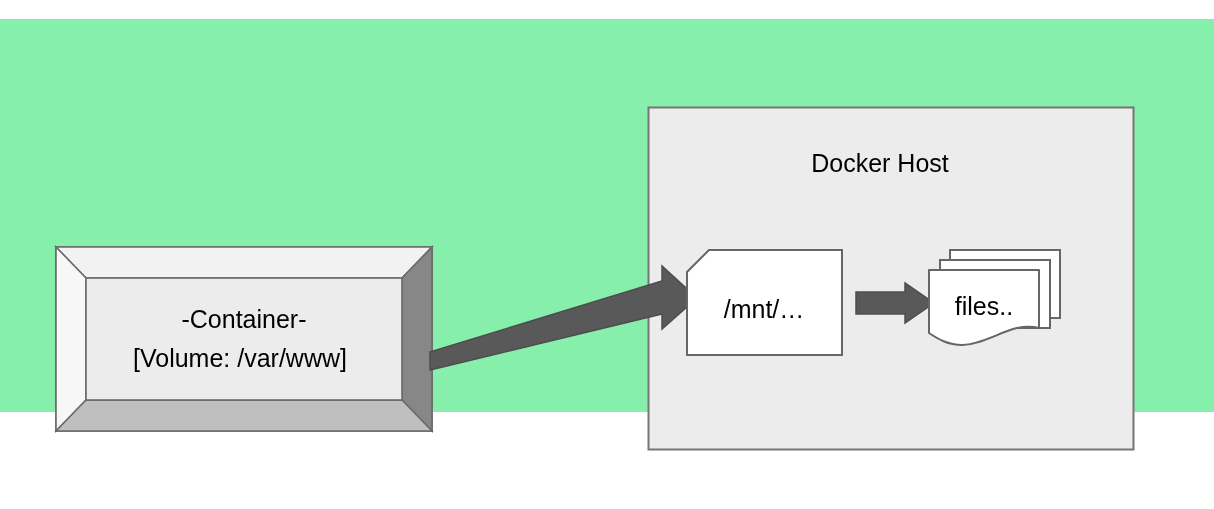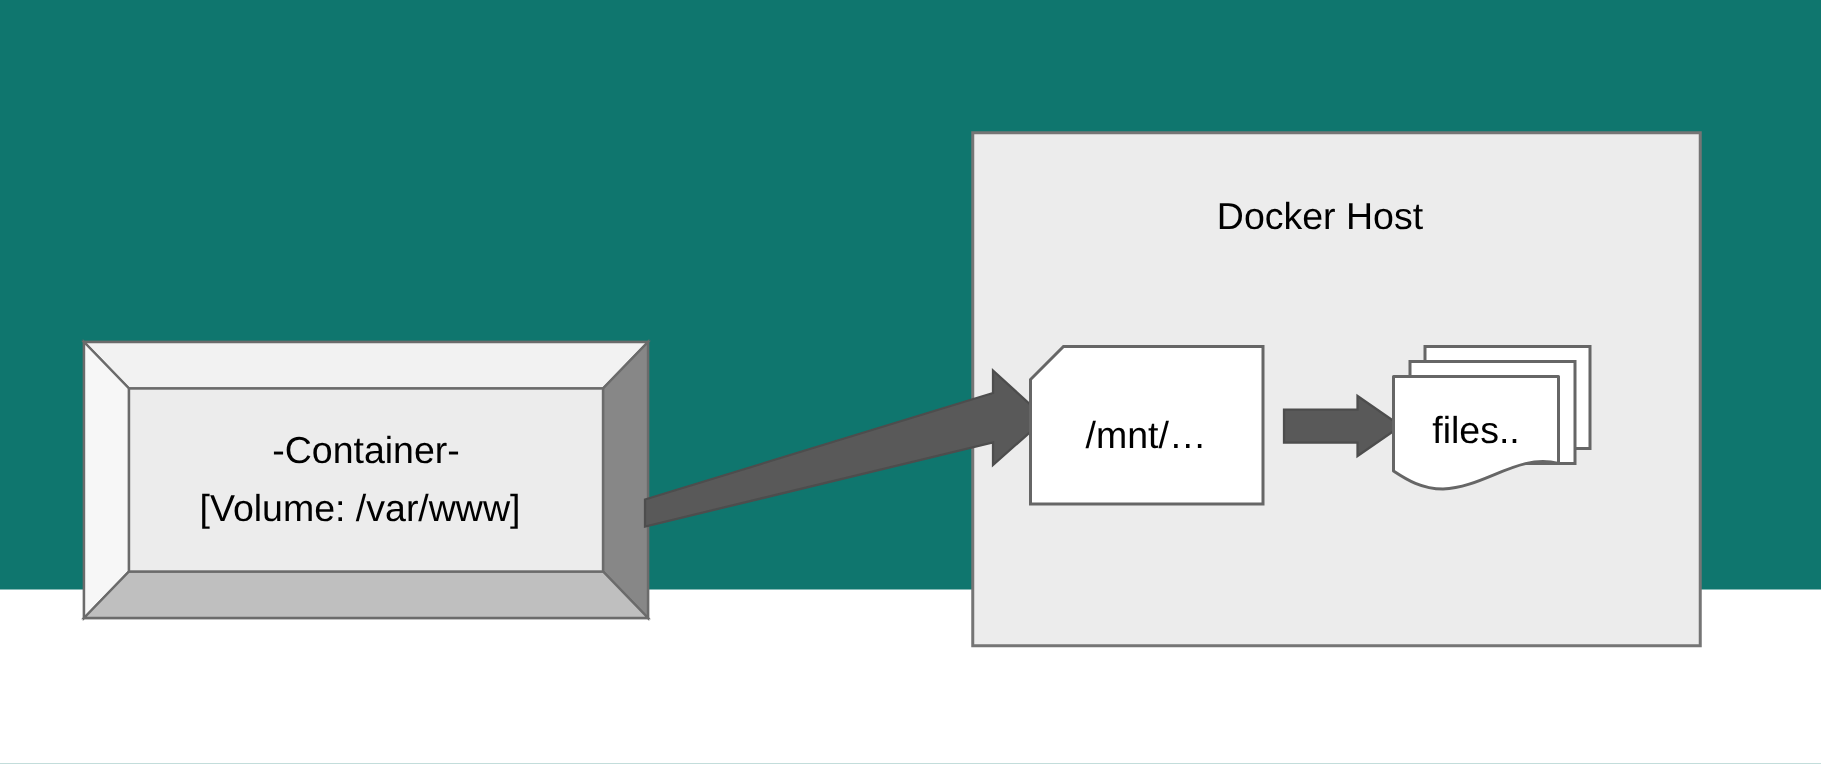--- a/index.html
+++ b/index.html
@@ -11,21 +11,22 @@
   body {
     width: 1214px;
     height: 509px;
     overflow: hidden;
     font-family: "Liberation Sans", "DejaVu Sans", sans-serif;
   }
   #canvas {
     position: relative;
     width: 1214px;
     height: 393px;
-    background: #0f766e;
+    background: #86efac;
+    margin-top: 19px;
   }
   #diagram-svg {
     position: absolute;
     top: 0;
     left: 0;
     display: block;
   }
   .shape-label {
     font-family: "Liberation Sans", "DejaVu Sans", sans-serif;
     fill: #000000;

